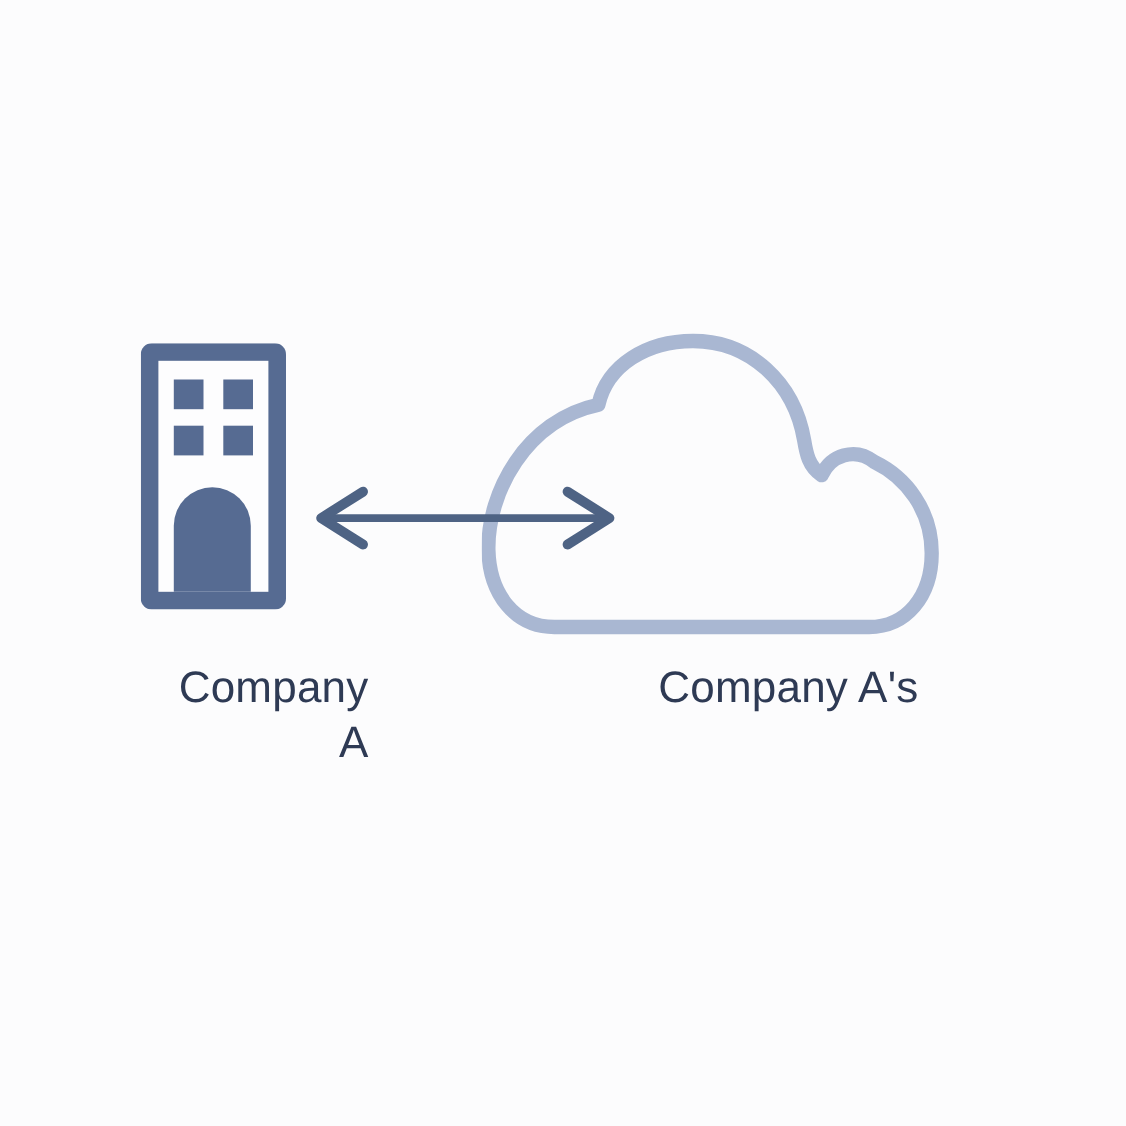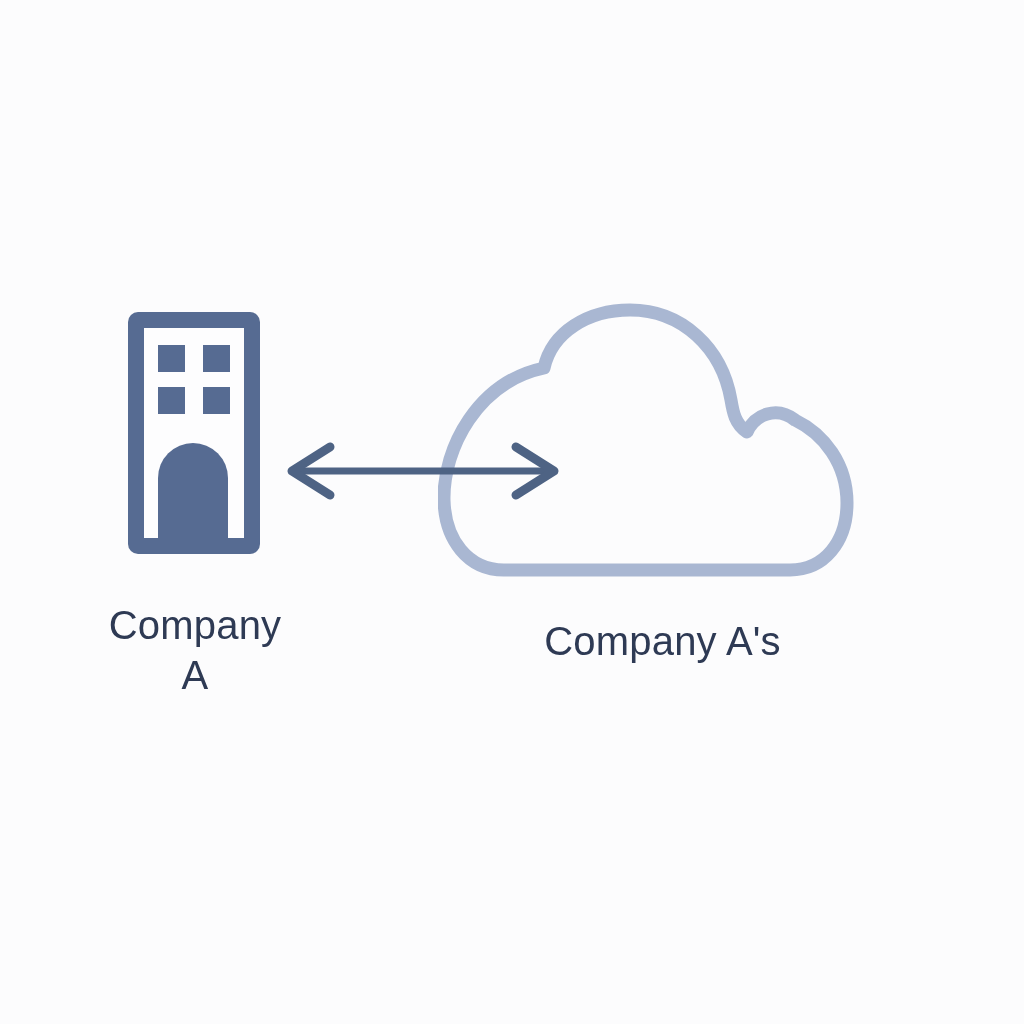--- a/index.html
+++ b/index.html
@@ -23,27 +23,27 @@
     overflow:hidden;
   }
   .abs{position:absolute;}
   .building-svg{left:128px;top:312px;}
   .cloud-svg{left:438px;top:302px;z-index:1;}
   .arrow-svg{left:282px;top:439px;z-index:2;}
   .node-label{
     color:var(--text);
     font-size:40px;
     line-height:50px;
-    text-align:center;
+    text-align:right;
     letter-spacing:0.2px;
     white-space:nowrap;
   }
   .node-label span{display:block;}
   .label-left{left:55px;top:600px;width:280px;}
-  .label-right{left:490px;top:616px;width:345px;}
+  .label-right{left:490px;top:600px;width:345px;}
   .cloud-path{fill:none;stroke:var(--cloud-stroke);stroke-width:13;stroke-linejoin:round;stroke-linecap:round;}
   .bld-outer{fill:var(--node);}
   .bld-inner{fill:var(--node-fill);}
   .bld-part{fill:var(--node);}
   .arrow-stroke{fill:none;stroke:var(--arrow);stroke-linecap:round;stroke-linejoin:round;}
 </style>
 </head>
 <body>
 
 <div class="canvas">

